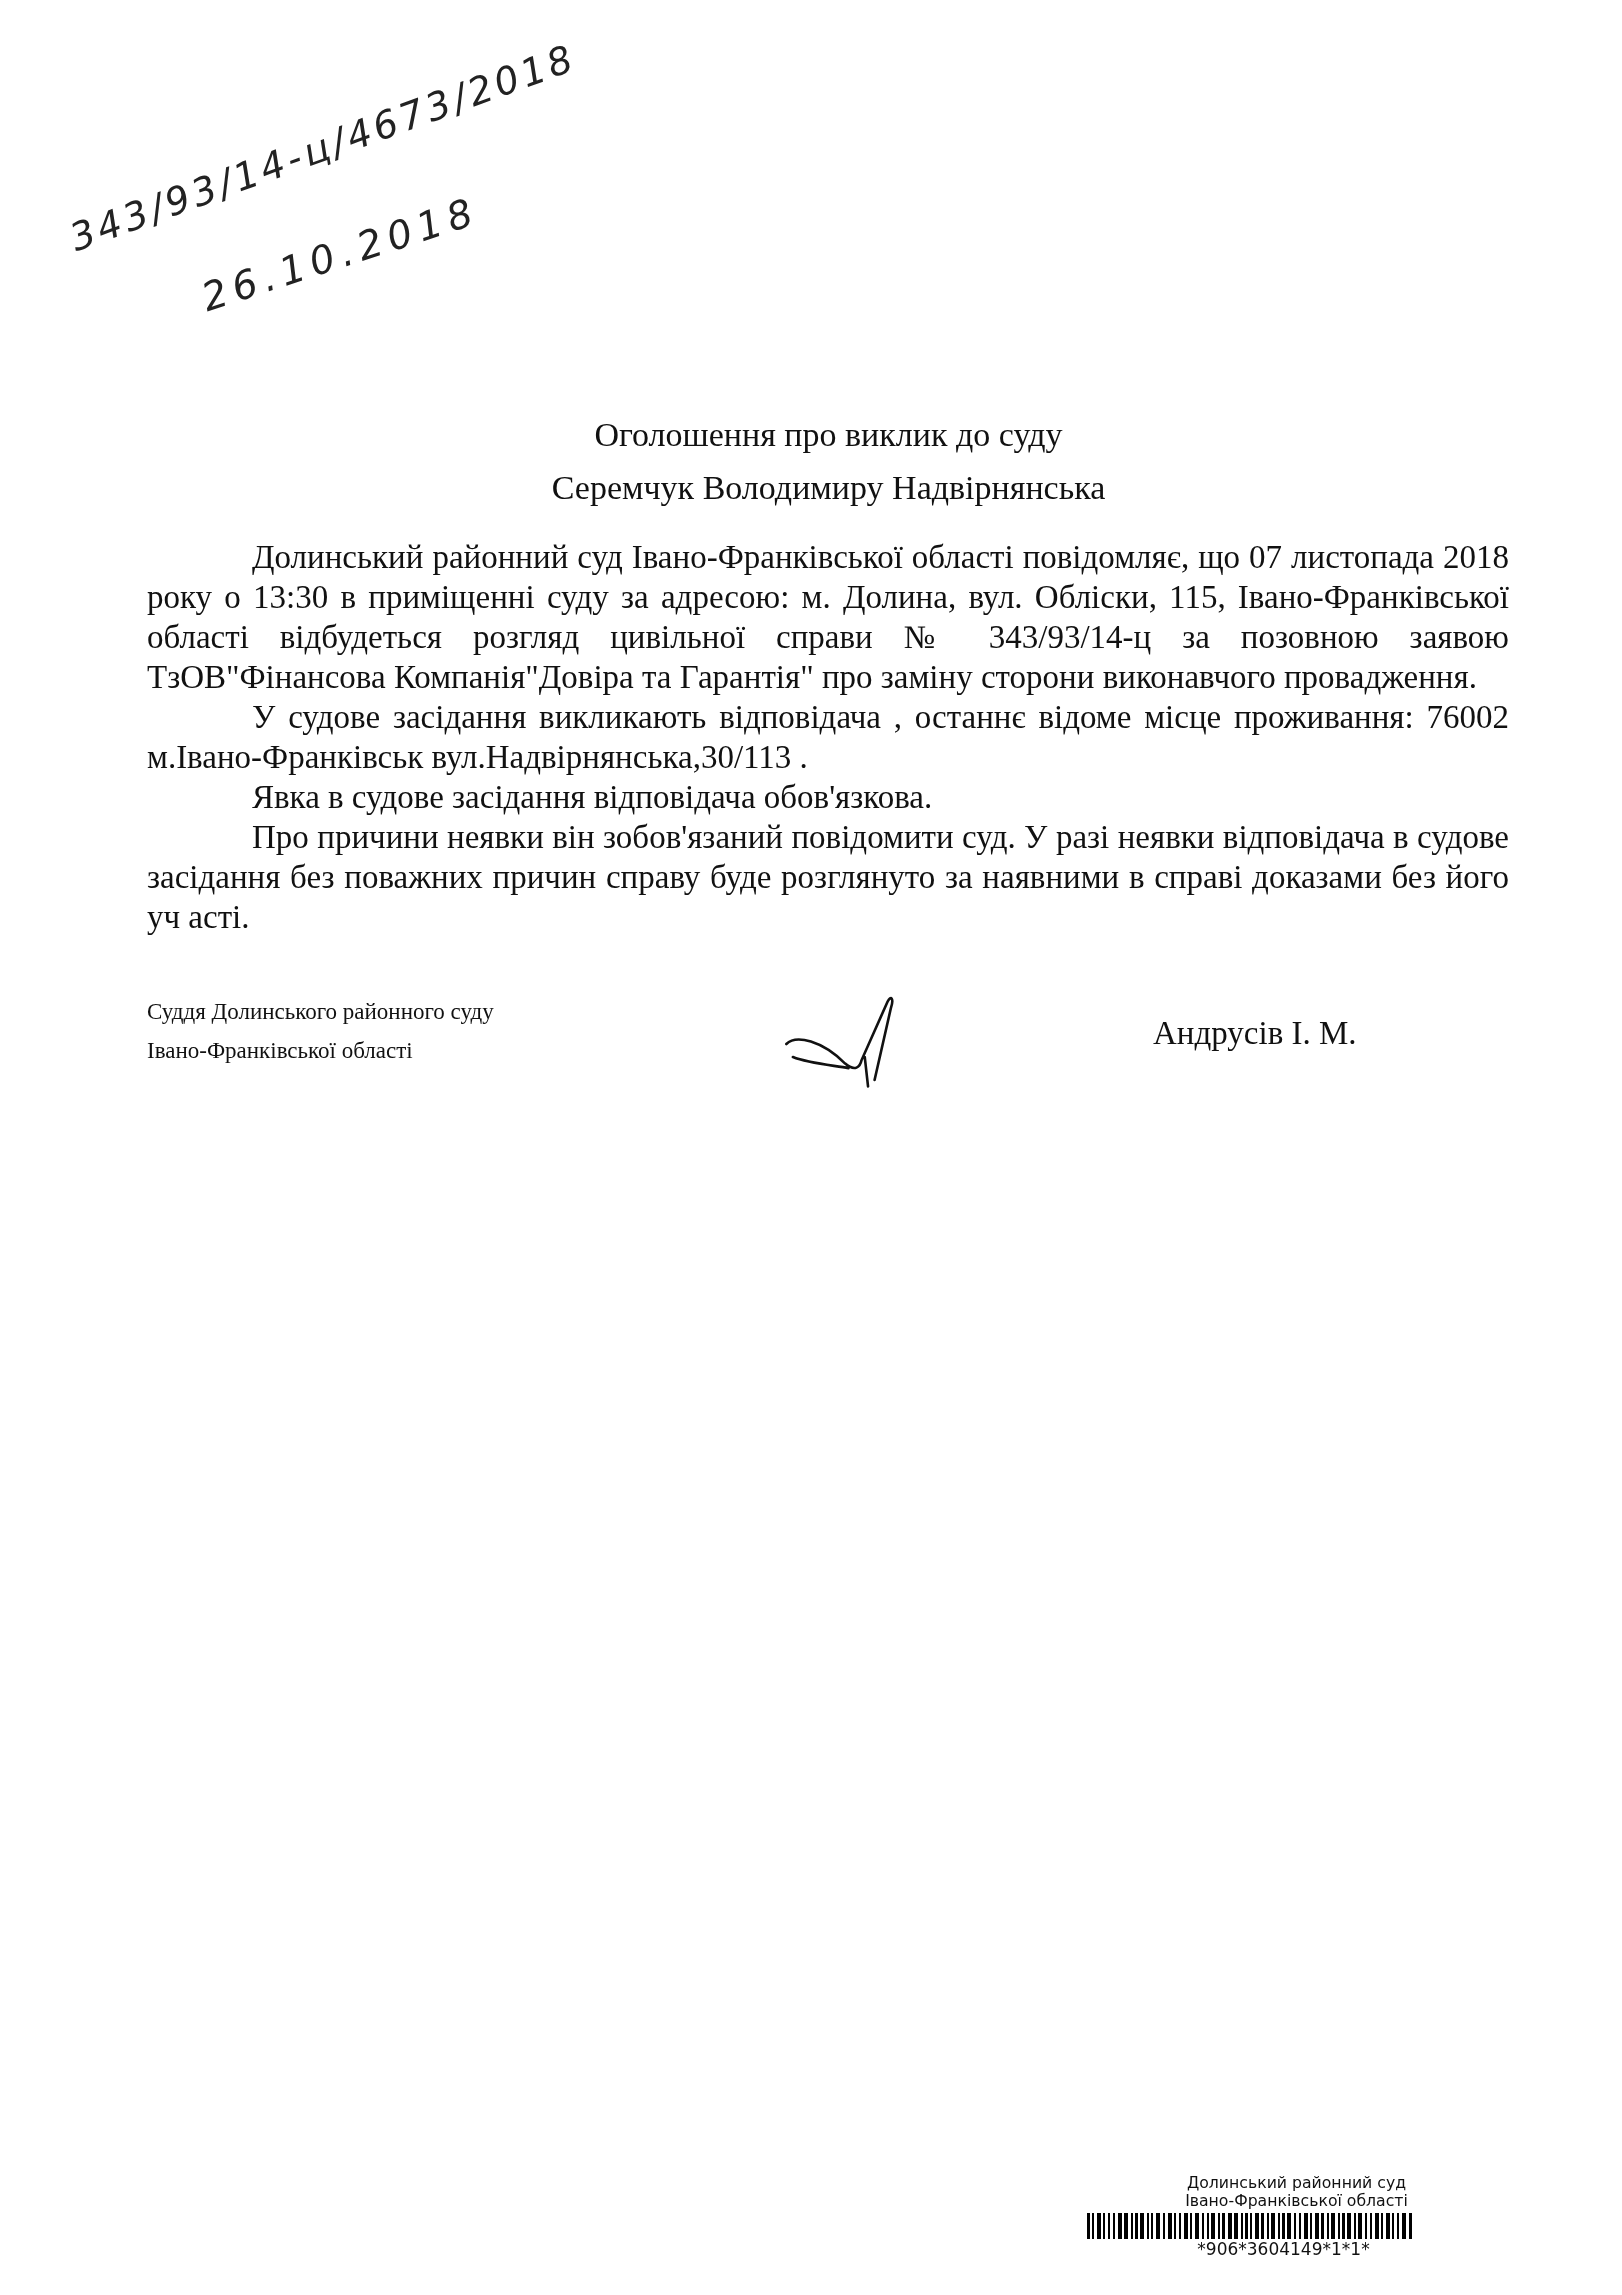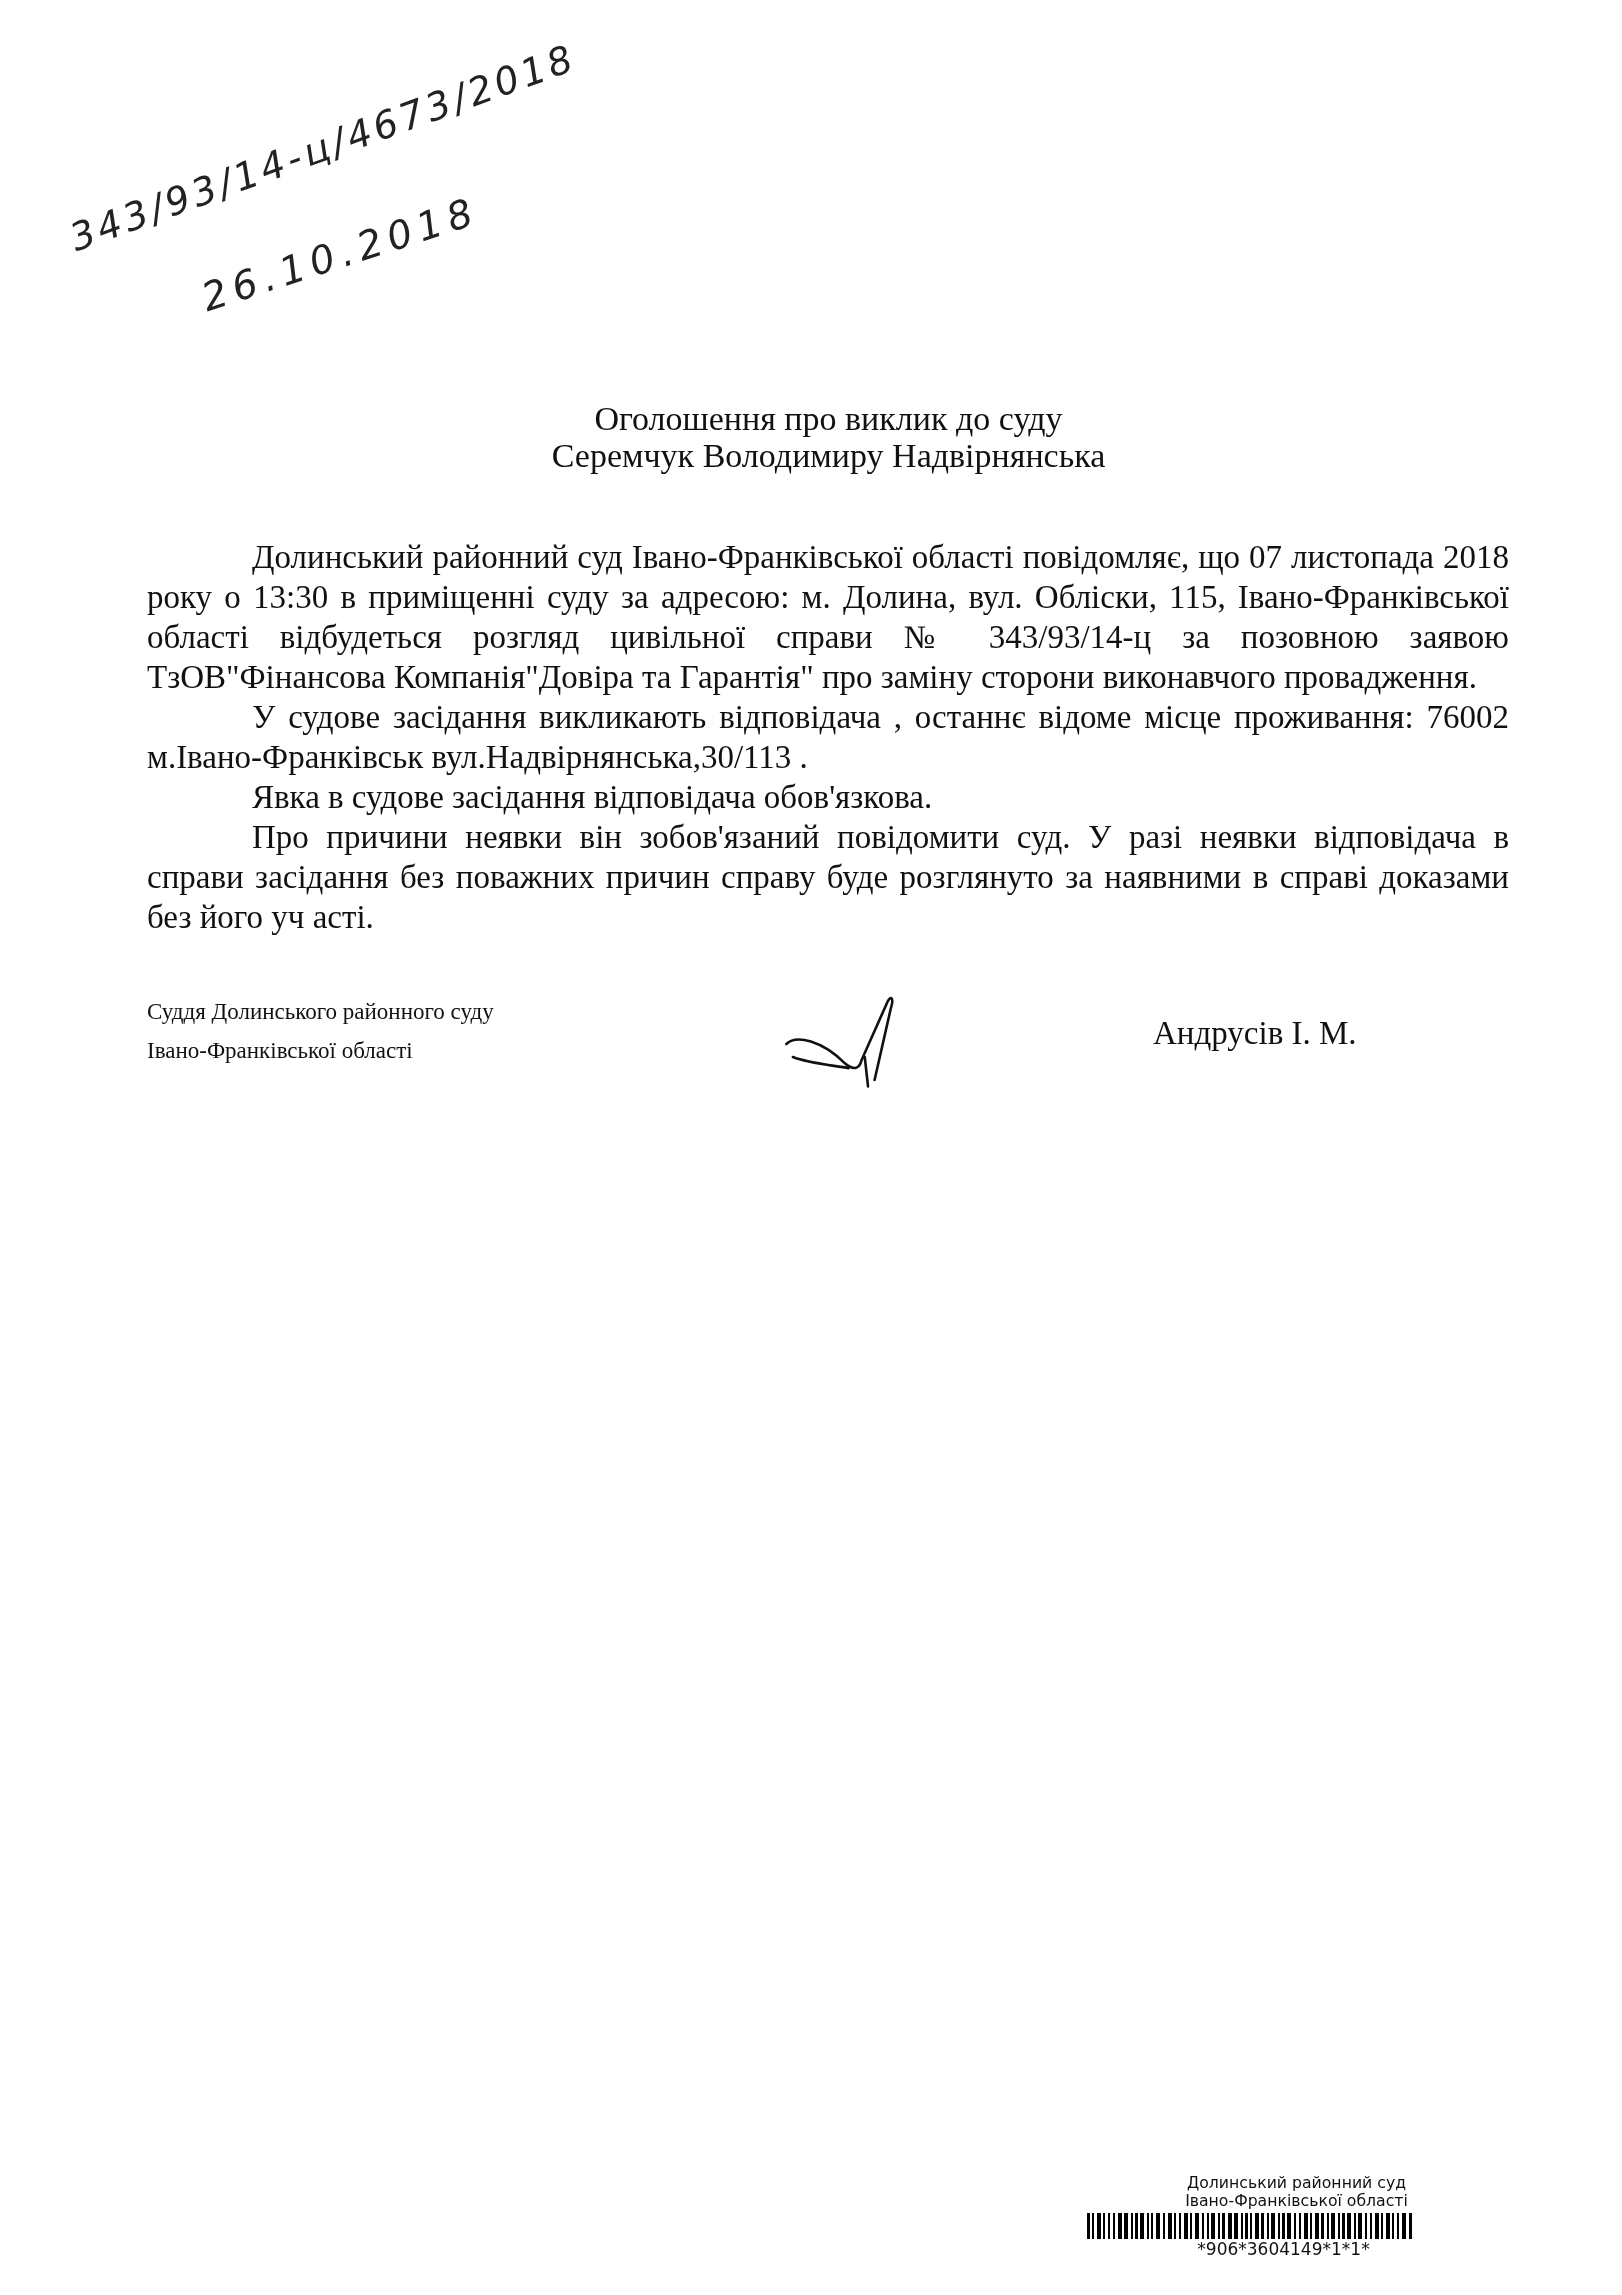--- a/index.html
+++ b/index.html
@@ -11,21 +11,21 @@
       position: absolute; font-family: "DejaVu Sans", sans-serif; font-style: italic;
       color: #222; font-weight: 300; transform-origin: left bottom;
     }
     #hw-line1 { left: 79px; top: 216px; font-size: 38px; transform: rotate(-20deg); letter-spacing: 3.9px; }
     #hw-line2 { left: 210px; top: 275px; font-size: 39px; transform: rotate(-18deg); letter-spacing: 6.5px; }
 
     .title-block {
       position: absolute; left: 393px; width: 871px; top: 400px;
       text-align: center; font-size: 34px; line-height: 37px;
     }
-    .title-block div { margin: 0; }
+    .title-block div { margin: 16px; }
 
     .body-text {
       position: absolute; left: 147px; width: 1362px; top: 537px;
       font-size: 33px; line-height: 40px; text-align: justify;
     }
     .para { margin: 0; text-indent: 105px; }
 
     .signature-block {
       position: absolute; left: 147px; top: 992px; font-size: 23px; line-height: 39px;
     }
@@ -49,21 +49,21 @@
 
 <div class="title-block">
   <div>Оголошення про виклик до суду</div>
   <div>Серемчук Володимиру Надвірнянська</div>
 </div>
 
 <div class="body-text">
   <p class="para">Долинський районний суд Івано-Франківської області повідомляє, що 07 листопада 2018 року о 13:30 в приміщенні суду за адресою: м. Долина, вул. Обліски, 115, Івано-Франківської області відбудеться розгляд цивільної справи № 343/93/14-ц за позовною заявою ТзОВ"Фінансова Компанія"Довіра та Гарантія" про заміну сторони виконавчого провадження.</p>
   <p class="para">У судове засідання викликають відповідача , останнє відоме місце проживання: 76002 м.Івано-Франківськ вул.Надвірнянська,30/113   .</p>
   <p class="para">Явка в судове засідання відповідача  обов'язкова.</p>
-  <p class="para">Про причини неявки він зобов'язаний повідомити суд. У разі неявки відповідача в справи засідання без поважних причин справу буде розглянуто за наявними в справі доказами без його уч асті.</p>
+  <p class="para">Про причини неявки він зобов'язаний повідомити суд. У разі неявки відповідача в судове засідання без поважних причин справу буде розглянуто за наявними в справі доказами без його уч асті.</p>
 </div>
 
 <div class="signature-block">
   <div>Суддя Долинського районного суду</div>
   <div>Івано-Франківської області</div>
 </div>
 
 <svg class="signature-mark" viewBox="0 0 240 150">
   <path d="M5 75 C 20 60, 60 70, 95 105 C 110 118, 118 110, 120 100 L 160 10 C 165 0, 170 5, 165 20 L 140 130 M 125 95 L 130 140 M 100 112 C 80 108, 40 105, 15 95" fill="none" stroke="#111" stroke-width="4" stroke-linecap="round"></path>
 </svg>

